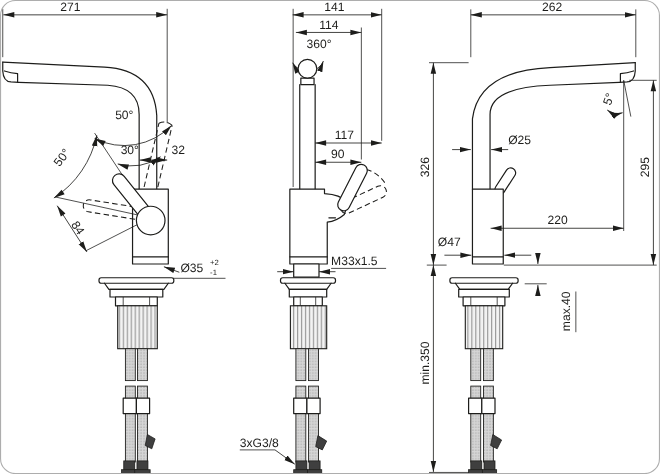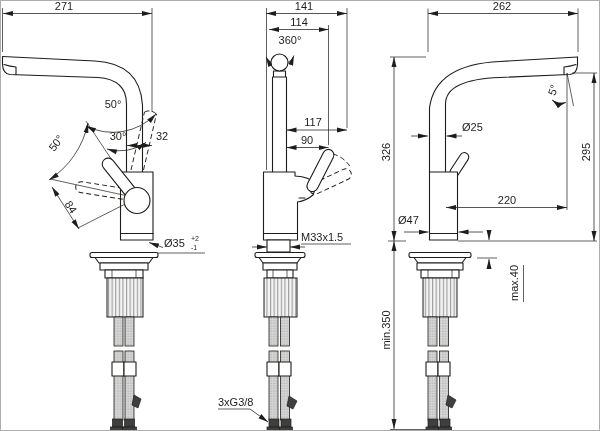--- a/index.html
+++ b/index.html
@@ -1,17 +1,17 @@
 <!DOCTYPE html>
 <html><head>
 <meta charset="utf-8">
 <style>
   html,body{margin:0;padding:0;background:#fff;}
   .frame{position:relative;width:598px;height:429px;border:1px solid #adadad;
-         border-radius:0;background:#ffffff;overflow:hidden;}
+         border-radius:14px;background:#ffffff;overflow:hidden;}
   svg{display:block;}
   text{font-family:"Liberation Sans","DejaVu Sans",sans-serif;font-size:11px;fill:#1d1d1b;}
   text.small{font-size:7px;}
   .outline{fill:none;stroke:#1d1d1b;stroke-width:1.1;stroke-linejoin:round;stroke-linecap:round;}
   .outlineW{fill:#ffffff;stroke:#1d1d1b;stroke-width:1.1;stroke-linejoin:round;}
   .dim{fill:none;stroke:#1d1d1b;stroke-width:0.75;}
   .thin{fill:none;stroke:#1d1d1b;stroke-width:0.7;}
   .dash{fill:none;stroke:#1d1d1b;stroke-width:0.95;stroke-dasharray:5 3;stroke-linejoin:round;}
   .hose{fill:url(#stip);stroke:#1d1d1b;stroke-width:0.8;}
   .ribbed{fill:url(#ribs);stroke:#1d1d1b;stroke-width:1;}

